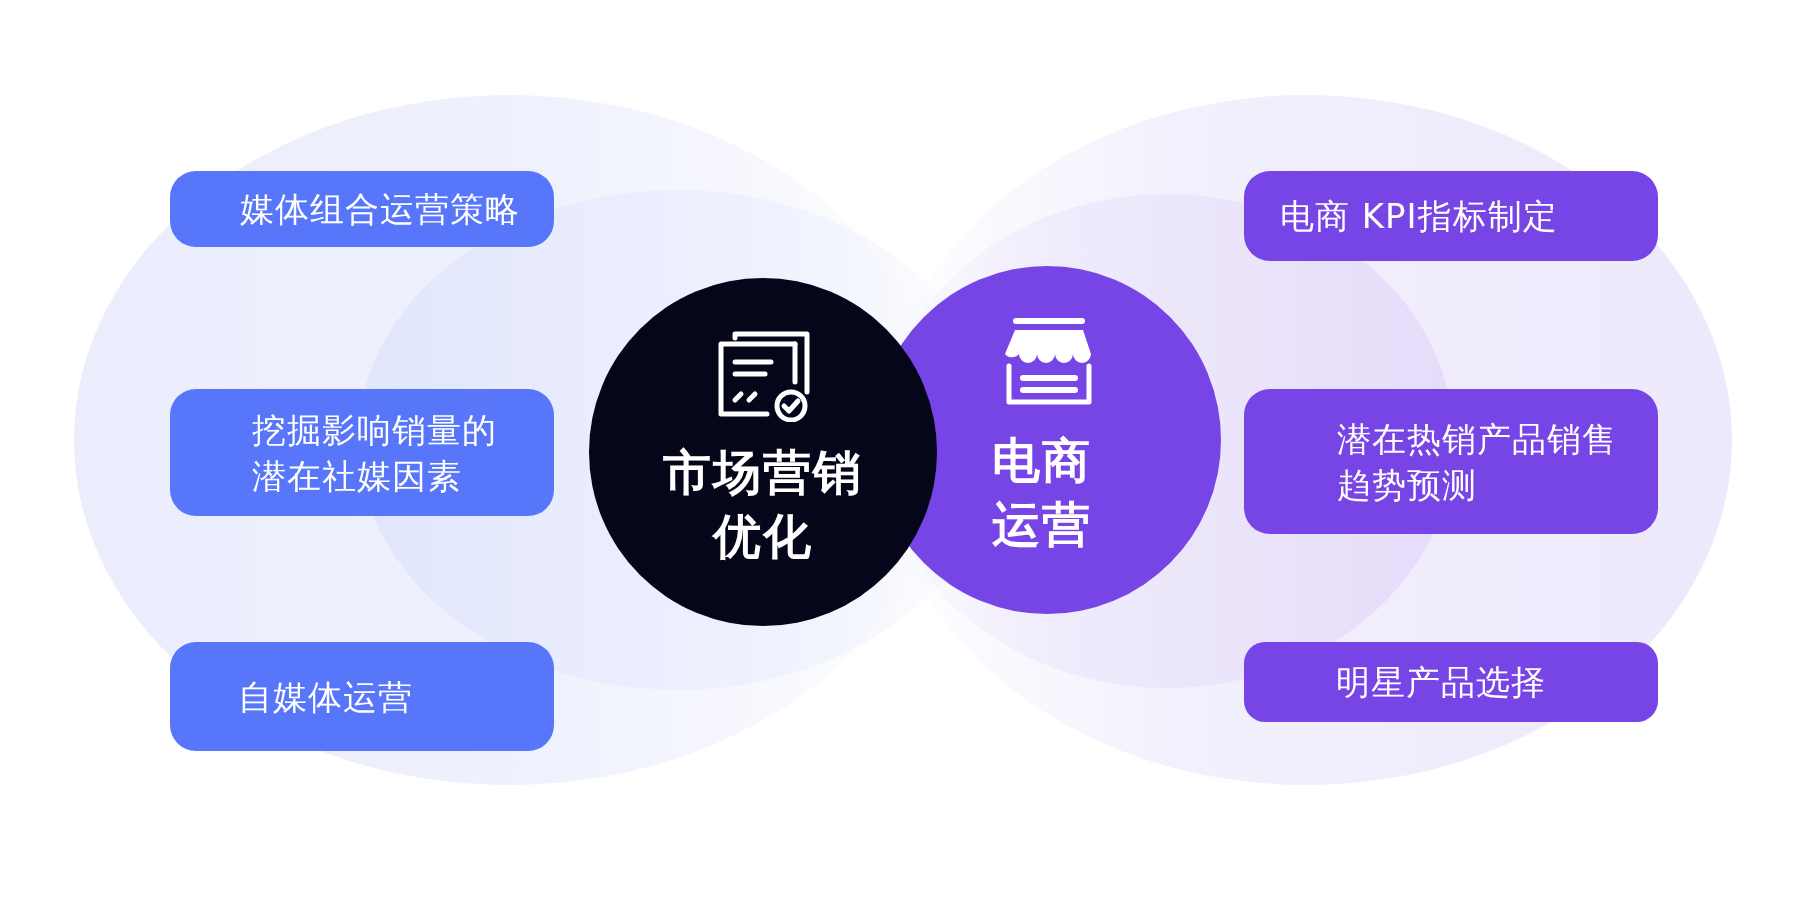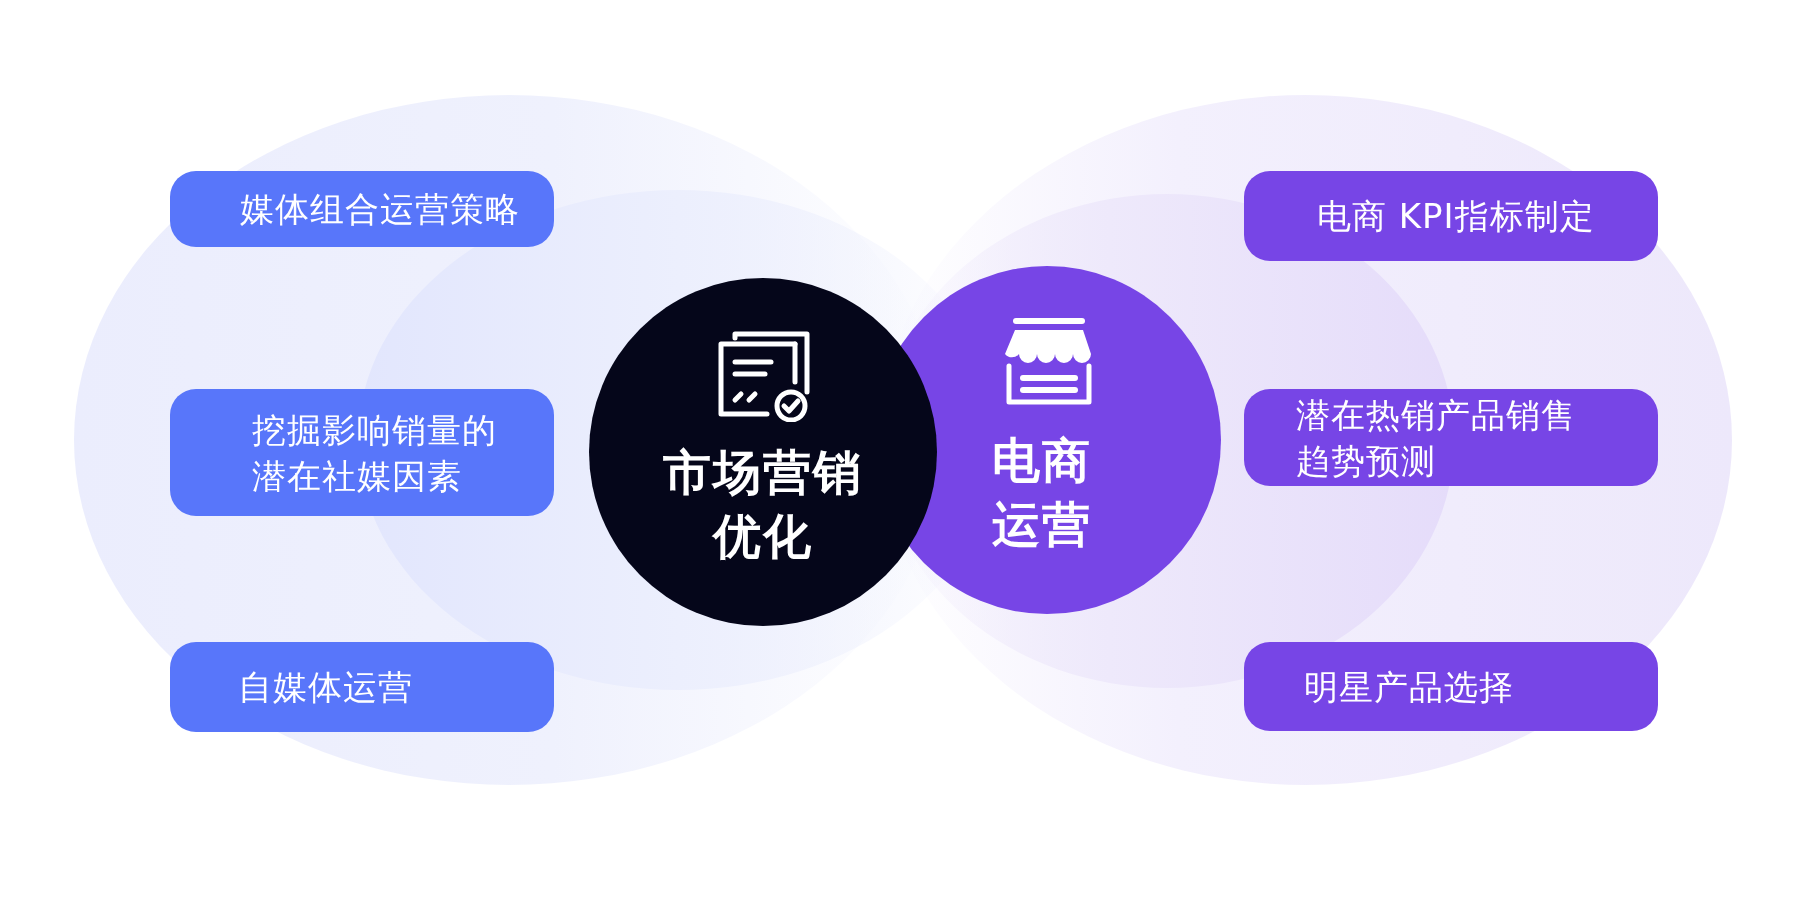--- a/index.html
+++ b/index.html
@@ -30,24 +30,24 @@
     position: absolute; border-radius: 26px; color: #ffffff;
     display: flex; align-items: center; box-sizing: border-box;
     font-size: 34px; line-height: 46px; letter-spacing: 1px;
   }
   .pill.blue { background: #5876fa; left: 170px; width: 384px; }
   .pill.purple { background: #7745e6; left: 1244px; width: 414px; }
   .pill span { white-space: pre-line; }
 
   .p1 { top: 171px; height: 76px; padding-left: 70px; }
   .p2 { top: 389px; height: 127px; padding-left: 82px; }
-  .p3 { top: 642px; height: 90px; padding-left: 68px; }
-  .q1 { top: 171px; height: 90px; padding-left: 73px; }
-  .q2 { top: 389px; height: 97px; padding-left: 52px; }
-  .q3 { top: 642px; height: 89px; padding-left: 60px; }
+  .p3 { top: 642px; height: 109px; padding-left: 68px; }
+  .q1 { top: 171px; height: 90px; padding-left: 36px; }
+  .q2 { top: 389px; height: 145px; padding-left: 52px; justify-content: center; }
+  .q3 { top: 642px; height: 80px; padding-left: 92px; border-radius: 21px; }
 
   .hub {
     position: absolute; width: 348px; height: 348px; border-radius: 50%;
     display: flex; flex-direction: column; align-items: center; color: #fff;
   }
   .hub-left { left: 589px; top: 278px; background: #05061a; z-index: 2; }
   .hub-right { left: 873px; top: 266px; background: #7745e6; z-index: 1; }
   .hub .icon { margin-top: 48px; width: 96px; height: 96px; }
   .hub .title {
     margin-top: 18px; font-weight: bold; font-size: 48px; line-height: 64px;

